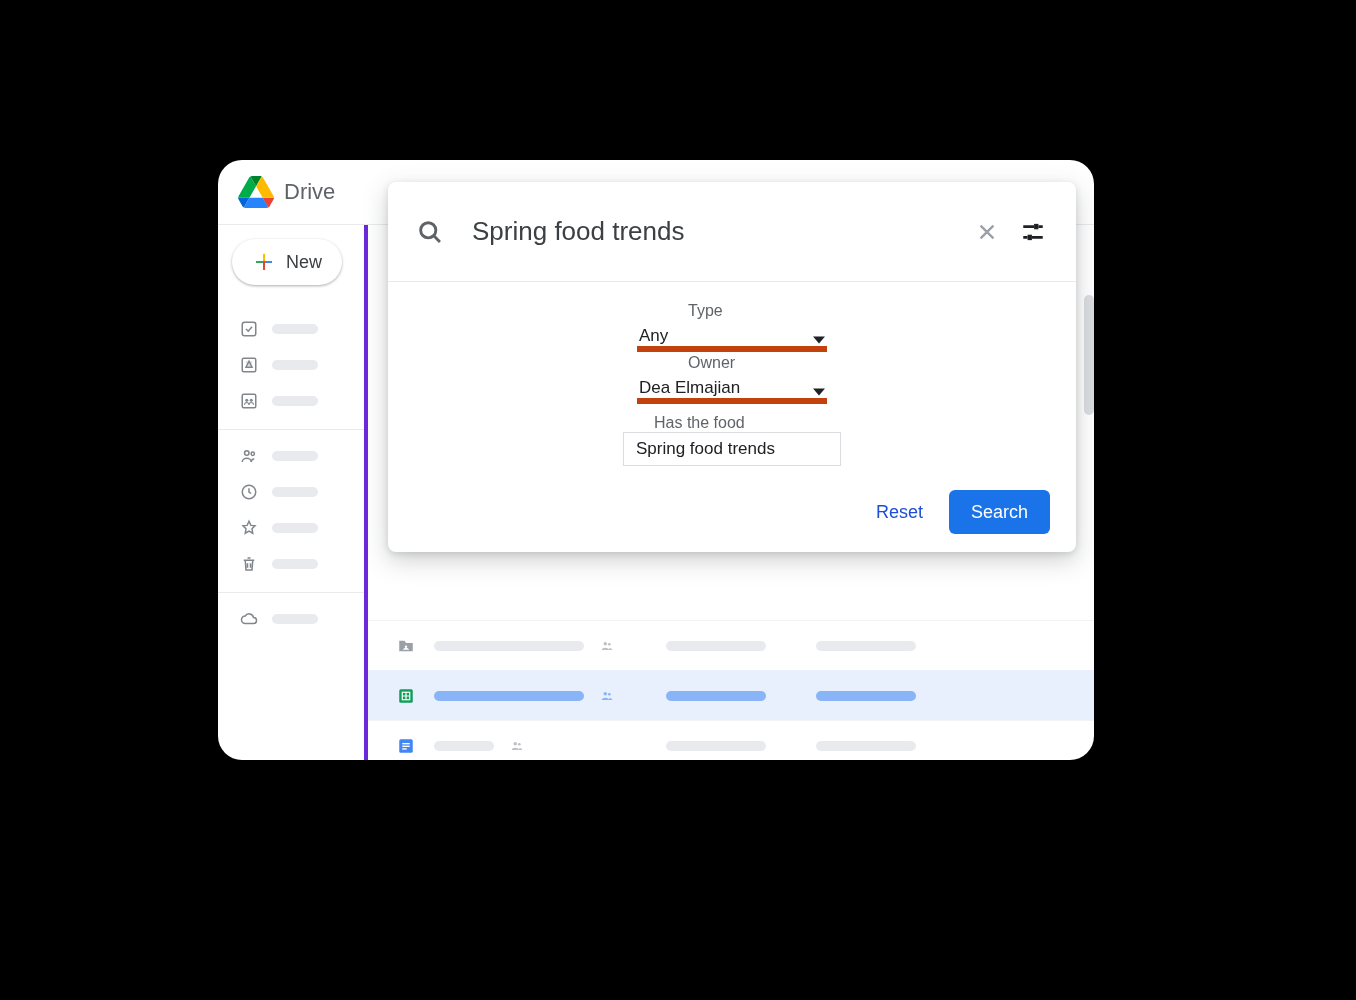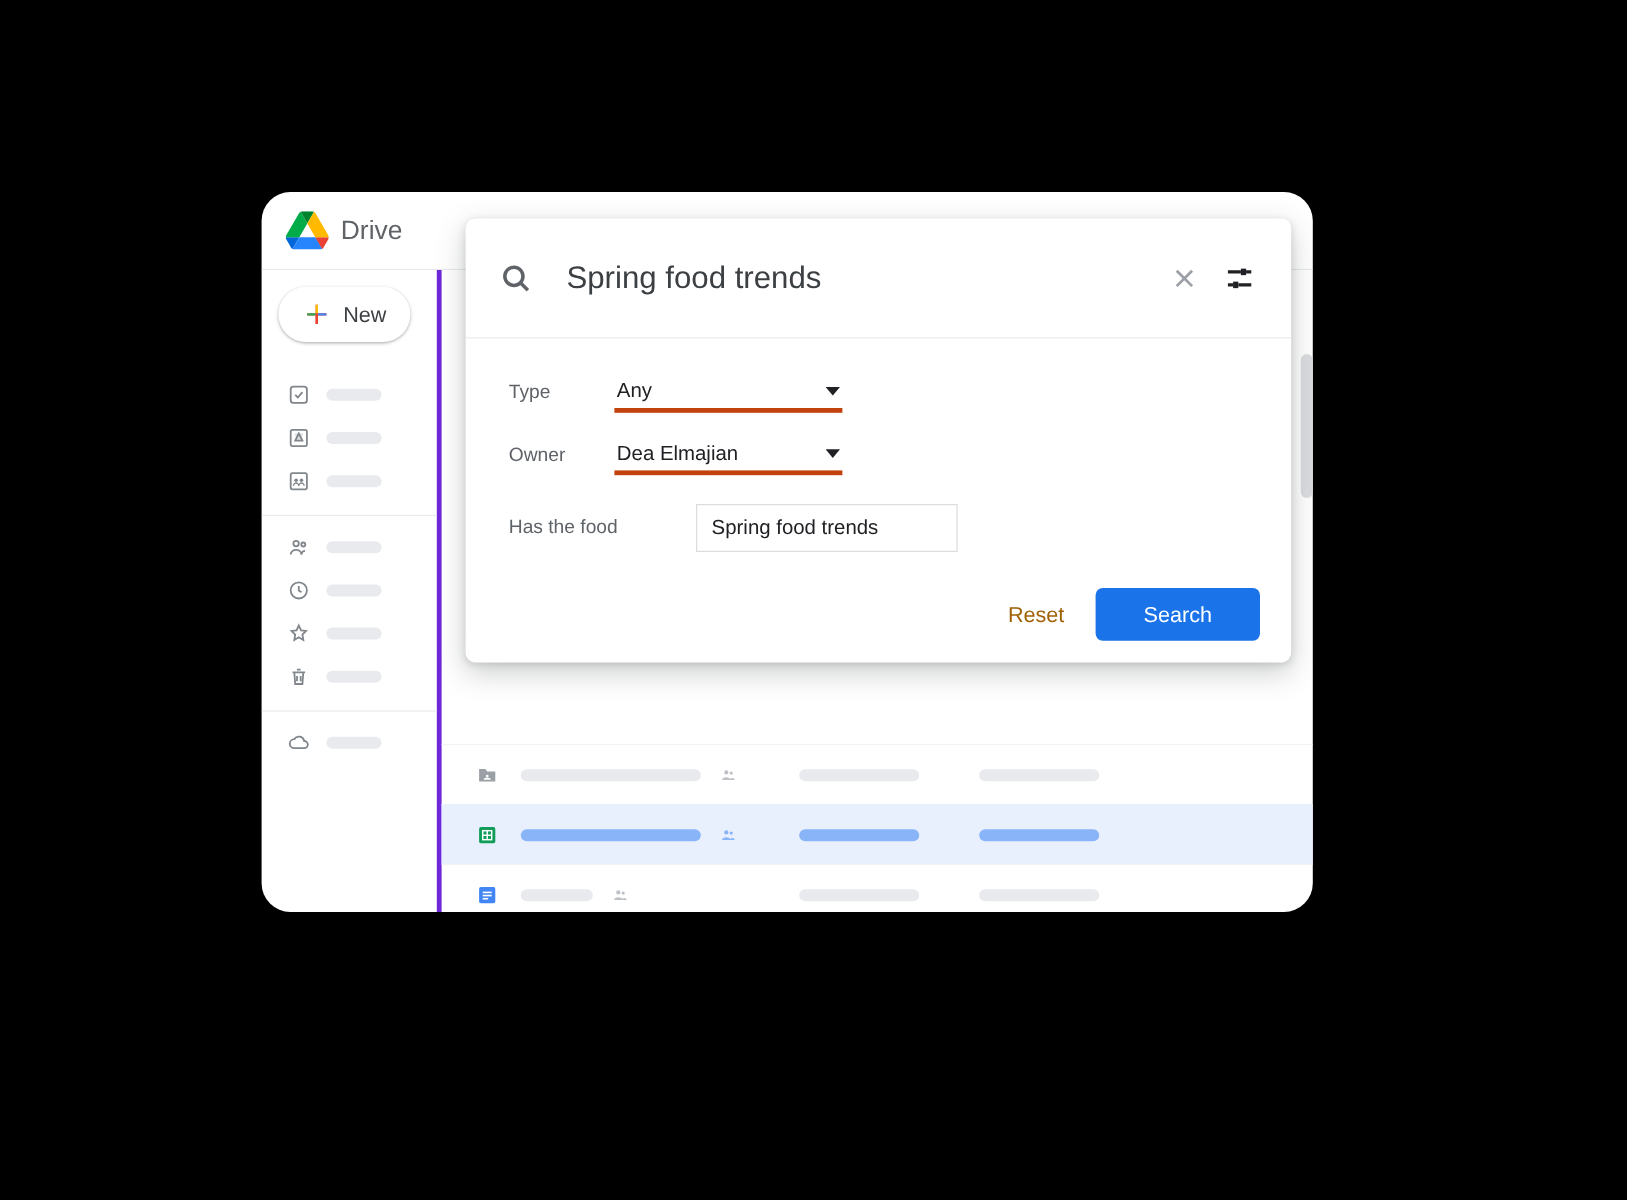--- a/index.html
+++ b/index.html
@@ -32,30 +32,30 @@
   .row .stub2 { height: 10px; border-radius: 5px; background: #e8eaed; }
   .row .stub3 { height: 10px; border-radius: 5px; background: #e8eaed; }
   
   .overlay { position: absolute; left: 170px; top: 22px; width: 688px; height: 370px; background: #fff; border-radius: 8px; box-shadow: 0 2px 6px rgba(60,64,67,.15), 0 8px 24px rgba(60,64,67,.25); }
   .search-row { height: 100px; display: flex; align-items: center; padding: 0 30px 0 28px; border-bottom: 1px solid #e8eaed; }
   .search-ic { color: #5f6368; }
   .search-text { margin-left: 28px; font-size: 26px; color: #3c4043; flex: 1; }
   .clear-ic { color: #9aa0a6; margin-right: 22px; cursor: pointer; }
   .tune-ic { color: #202124; cursor: pointer; }
   .filters { padding: 20px 36px 0 36px; }
-  .filt-row { display: flex; align-items: center; height: 52px; }
+  .filt-row { display: flex; align-items: center; height: 52px; flex-direction: column; }
   .filt-label { width: 88px; color: #5f6368; font-size: 16px; }
   .filt-label.wide { width: 156px; }
-  .dd { border: none; border-bottom: 4px solid #c2410c; height: 32px; display: flex; align-items: center; justify-content: space-between; min-width: 190px; padding: 0 2px 0 2px; cursor: pointer; }
+  .dd { border: none; border-bottom: 6px solid #c2410c; height: 32px; display: flex; align-items: flex-end; justify-content: space-between; min-width: 190px; padding: 0 2px 0 2px; cursor: pointer; }
   .dd span { font-size: 17px; color: #202124; }
   .dd svg { color: #202124; }
   .words-input { border: 1px solid #dadce0; height: 40px; width: 218px; padding: 0 12px; font-size: 17px; color: #202124; display:flex; align-items:center; }
   .actions { position: absolute; bottom: 18px; right: 26px; display: flex; align-items: center; gap: 26px; }
-  .reset-btn { background: none; border: none; color: #a16207; font-size: 18px; cursor: pointer; }
-  .search-btn { background: #1a73e8; color: #fff; border: none; border-radius: 6px; height: 44px; padding: 0 40px; font-size: 18px; cursor: pointer; }
+  .reset-btn { background: none; border: none; color: #1d4ed8; font-size: 18px; cursor: pointer; }
+  .search-btn { background: #1a73e8; color: #fff; border: none; border-radius: 6px; height: 44px; padding: 0 22px; font-size: 18px; cursor: pointer; }
 </style>
 </head>
 <body>
 
 <div class="stage">
 
   <div class="app-header">
     <div class="logo">
       <svg width="36" height="32" viewBox="0 0 87 78">
         <path d="M6.6 66.85l3.85 6.65c.8 1.4 1.95 2.5 3.3 3.3L27.5 53H0c0 1.55.4 3.1 1.2 4.5z" fill="#0066da"></path>

